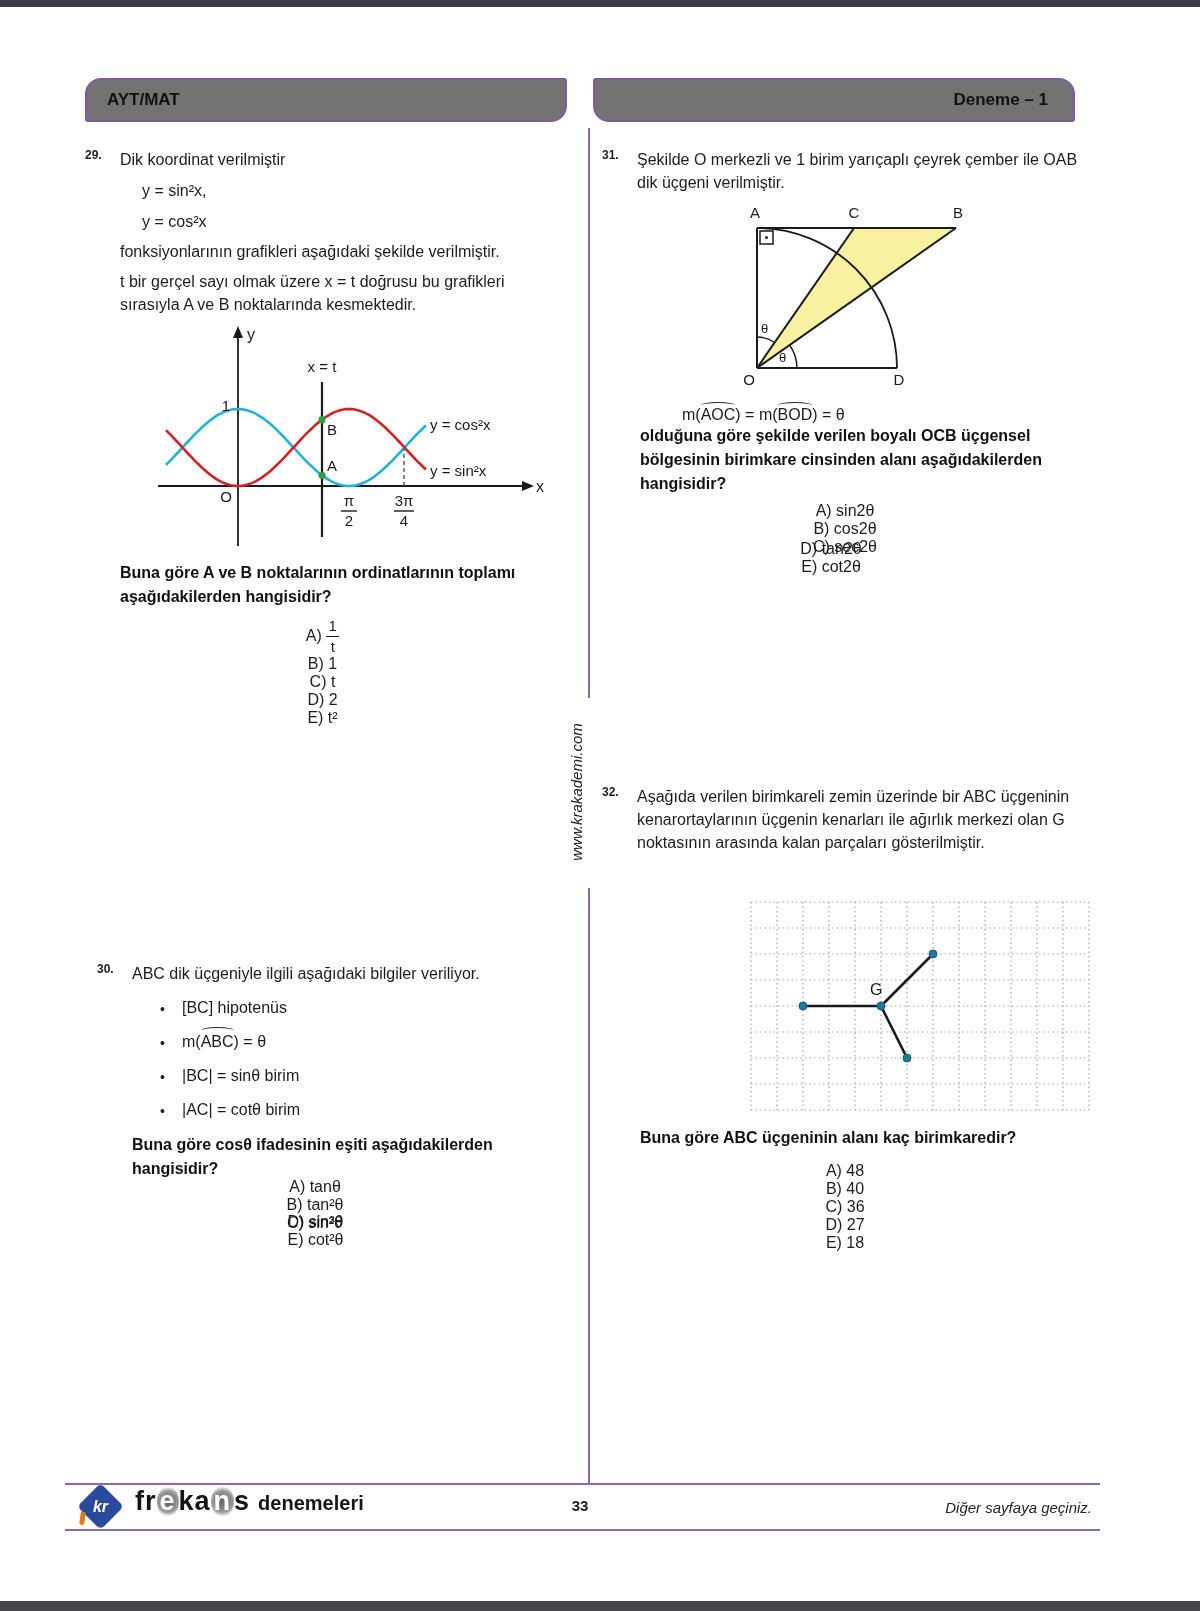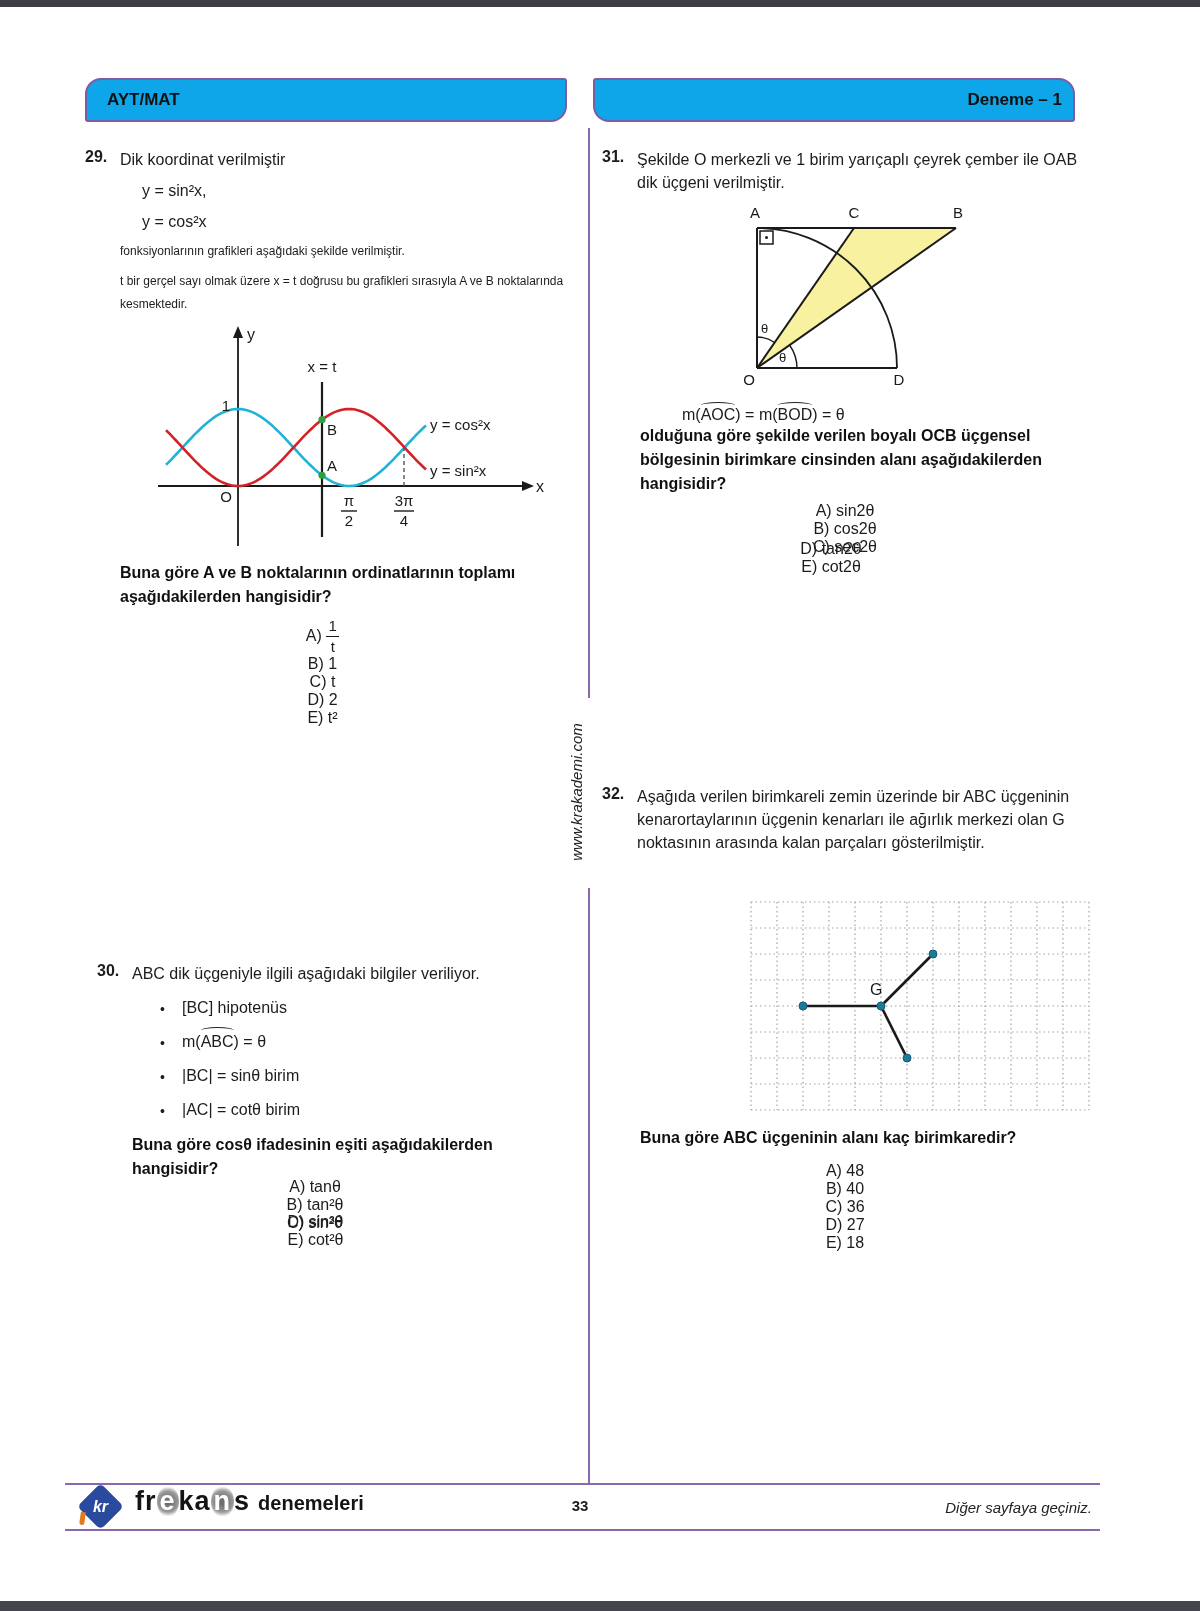--- a/index.html
+++ b/index.html
@@ -4,33 +4,33 @@
 <style>
   html,body{margin:0;padding:0;}
   body{
     width:1200px;height:1611px;position:relative;background:#ffffff;
     font-family:"Liberation Sans", sans-serif;color:#1c1c1c;overflow:hidden;
     -webkit-font-smoothing:antialiased;
   }
   .abs{position:absolute;}
   .bar-top{left:0;top:0;width:1200px;height:7px;background:#3d3d46;}
   .bar-bottom{left:0;top:1601px;width:1200px;height:10px;background:#45454e;}
-  .hdr-box{height:44px;border:2px solid #7d5ca3;background:#0ea5e9;box-sizing:border-box;
+  .hdr-box{height:44px;border:2px solid #7d5ca3;background:#737373;box-sizing:border-box;
     font-weight:bold;font-size:17px;color:#111;line-height:40px;}
   .hdr-left{left:85px;top:78px;width:482px;border-radius:16px 3px 16px 3px;padding-left:20px;}
-  .hdr-right{left:593px;top:78px;width:482px;border-radius:3px 16px 3px 16px;text-align:right;padding-right:11px;}
+  .hdr-right{left:593px;top:78px;width:482px;border-radius:3px 16px 3px 16px;text-align:right;padding-right:25px;}
   .vline{left:588px;width:2px;background:#8a68ae;}
   .watermark{left:475px;top:782px;width:206px;height:20px;text-align:center;
     transform:rotate(-90deg);font-style:italic;font-size:15px;color:#222;}
   .qblock{box-sizing:border-box;}
   .qrow{display:flex;align-items:flex-start;}
-  .qnum{flex:0 0 35px;font-weight:bold;font-size:16px;}
+  .qnum{flex:0 0 35px;font-weight:bold;font-size:12px;}
   .qtext{flex:1;font-size:16px;line-height:23px;}
   .eq{margin:8px 0 0 22px;font-size:16px;}
-  .para{margin-top:7px;font-size:12px;line-height:23px;}
+  .para{margin-top:7px;font-size:16px;line-height:23px;}
   .bold-q{font-weight:bold;font-size:16px;line-height:24px;color:#111;}
   .opt-row{display:flex;justify-content:center;font-size:16px;align-items:center;flex-direction:column;}
   .frac{display:inline-flex;flex-direction:column;align-items:center;line-height:1.05;vertical-align:middle;font-size:15px;}
   .frac .fbar{width:13px;height:1.6px;background:#1a1a1a;margin:2px 0;}
   .bullets{margin:12px 0 0 28px;}
   .bullet{display:flex;align-items:flex-start;margin-bottom:11px;font-size:16px;line-height:22px;}
   .bullet .dot{flex:0 0 22px;font-size:14px;padding-top:1px;}
   .arc{position:relative;display:inline-block;}
   .arc::before{content:"";position:absolute;left:0;right:0;top:-4px;height:6px;
     border-top:1.6px solid #222;border-radius:50% 50% 0 0;}

